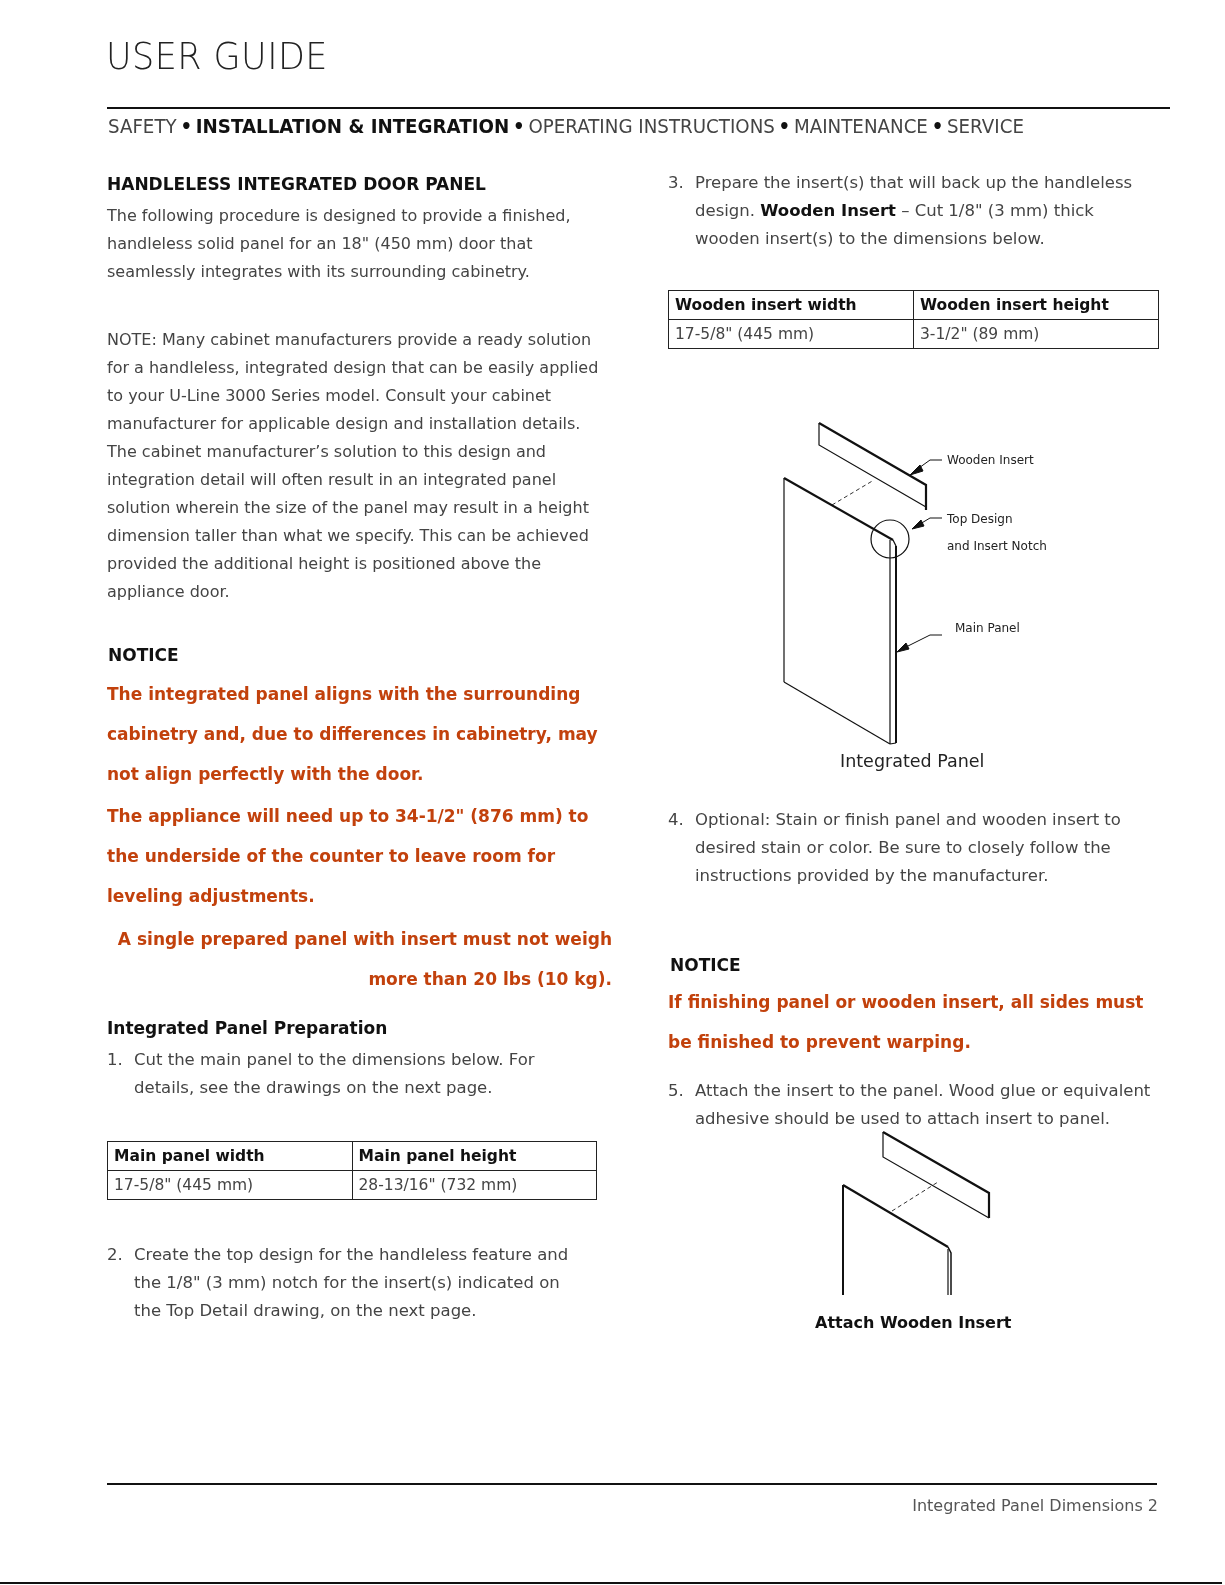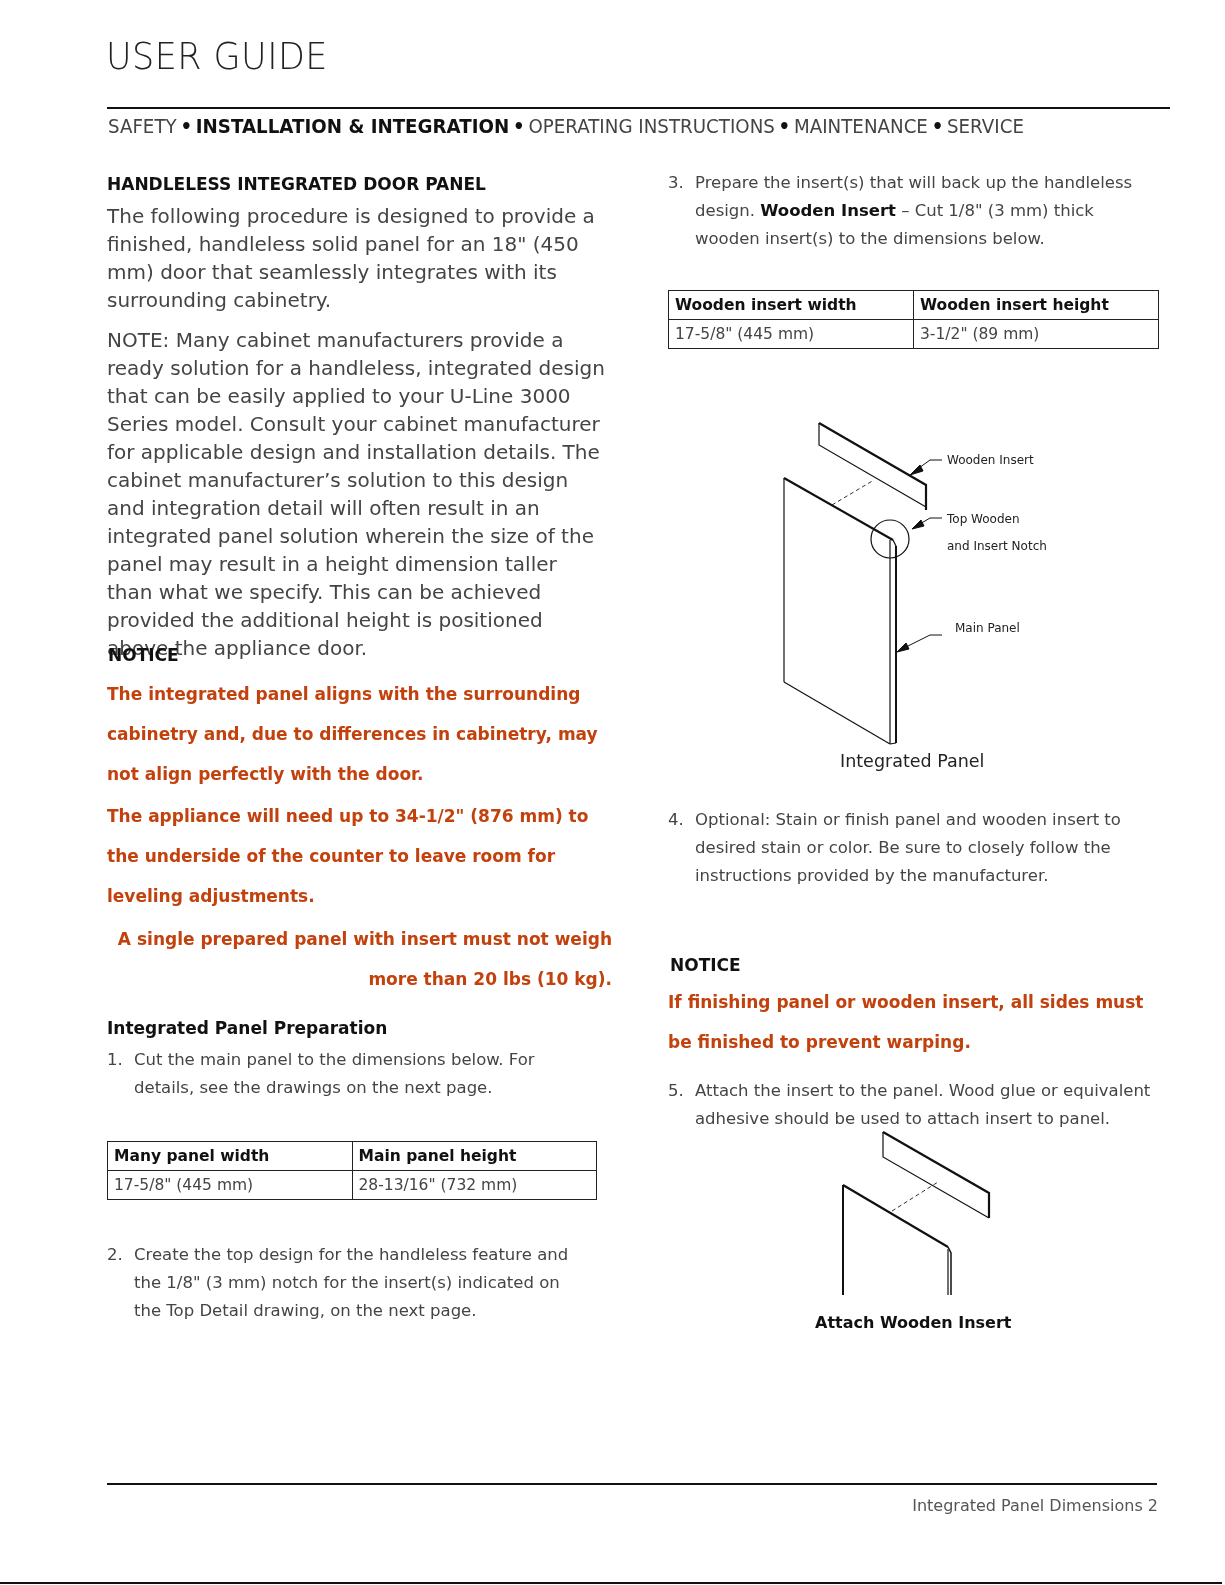--- a/index.html
+++ b/index.html
@@ -14,21 +14,21 @@
       transform: scaleX(0.92); transform-origin: left top;
     }
     .top-rule { left: 107px; top: 107px; width: 1063px; height: 1.5px; background: #111; }
     .nav { left: 108px; top: 115px; font-size: 19.5px; color: #444; white-space: nowrap;
       transform: scaleX(0.935); transform-origin: left top; }
     .nav .sep { color: #111; font-weight: bold; margin: 0 4px; }
     .nav .active { font-weight: bold; color: #111; }
     .nav a { color: inherit; text-decoration: none; }
 
     .h-sec { font-weight: bold; color: #111; font-size: 17px; }
-    .p { font-size: 20px; line-height: 28px; color: #444; }
+    .p { font-size: 16px; line-height: 28px; color: #444; }
     .b { font-weight: bold; color: #c2410c; font-size: 17px; line-height: 40px; }
     .step { font-size: 16.5px; line-height: 28px; color: #444; display: flex; }
     .step .num { width: 27px; flex: none; }
     .step .txt { flex: 1; }
     .step strong { color: #111; }
 
     table.dim { border-collapse: collapse; font-size: 15.5px; }
     table.dim td, table.dim th {
       border: 1.5px solid #222; padding: 3px 6px; text-align: left; height: 22px;
     }
@@ -63,21 +63,21 @@
 
 <div class="abs h-sec" style="left:107px; top:1018px;">Integrated Panel Preparation</div>
 <div class="abs step" style="left:107px; top:1046px; width:480px;">
   <span class="num">1.</span>
   <span class="txt">Cut the main panel to the dimensions below. For details, see the drawings on the next page.</span>
 </div>
 
 <table class="abs dim" style="left:107px; top:1141px; width:490px;">
   <tbody>
       <tr>
-    <th style="width:50%;">Many panel width</th>
+    <th style="width:50%;">Main panel width</th>
     <th>Main panel height</th>
   </tr>
   <tr>
     <td>17-5/8" (445 mm)</td>
     <td>28-13/16" (732 mm)</td>
   </tr>
 </tbody>
   </table>
 
 <div class="abs step" style="left:107px; top:1241px; width:480px;">
@@ -127,21 +127,21 @@
   <g stroke="#111" stroke-width="1" fill="#111">
     <polyline points="172,50 160,50 142,63" fill="none"></polyline>
     <polygon points="140,65 150,55 153,61"></polygon>
     <polyline points="172,108 160,108 145,117" fill="none"></polyline>
     <polygon points="142,119 151,110 154,116"></polygon>
     <polyline points="172,225 160,225 130,240" fill="none"></polyline>
     <polygon points="127,242 136,233 139,239"></polygon>
   </g>
 </svg>
 <div class="abs fig-label" style="left:947px; top:453px;">Wooden Insert</div>
-<div class="abs fig-label" style="left:947px; top:512px;">Top Wooden</div>
+<div class="abs fig-label" style="left:947px; top:512px;">Top Design</div>
 <div class="abs fig-label" style="left:947px; top:527px;margin-top:12px;">and Insert Notch</div>
 <div class="abs fig-label" style="left:947px; top:621px;margin-left:8px;">Main Panel</div>
 <div class="abs fig-caption" style="left:840px; top:751px;">Integrated Panel</div>
 
 <div class="abs step" style="left:668px; top:806px; width:490px;">
   <span class="num">4.</span>
   <span class="txt">Optional: Stain or finish panel and wooden insert to desired stain or color. Be sure to closely follow the instructions provided by the manufacturer.</span>
 </div>
 
 <div class="abs h-sec" style="left:670px; top:955px;">NOTICE</div>

